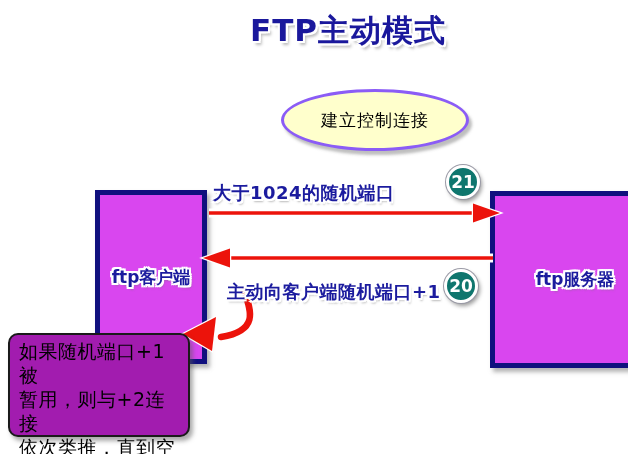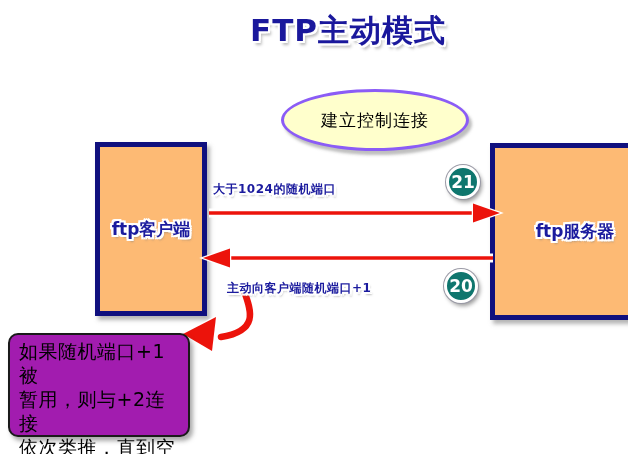--- a/index.html
+++ b/index.html
@@ -24,36 +24,36 @@
     position:absolute; width:182px; height:56px;
     background:#ffffcc; border:3px solid #8b5cf6; border-radius:50%;
     box-shadow:3px 4px 3px rgba(110,110,110,.45);
     display:flex; align-items:center; justify-content:center;
   }
   .ellipse span { font-size:17px; color:#000; letter-spacing:1px; }
   .ellipse-top { left:281px; top:89px; }
   .ellipse-bottom { left:280px; top:362px; }
   
   .host-box {
-    position:absolute; background:#fdba74; border:5px solid #10107e;
+    position:absolute; background:#d946ef; border:5px solid #10107e;
     box-shadow:3px 4px 4px rgba(110,110,110,.5);
-    display:flex; align-items:center; justify-content:center;
+    display:flex; align-items:center; justify-content:center;margin-top:48px;
   }
   .client-box { left:95px; top:142px; width:102px; height:164px; }
   .server-box { left:490px; top:143px; width:112px; height:167px;padding-left:24px; }
   .host-label {
     font-size:17px; font-weight:bold; color:#1b1b9e; white-space:nowrap;
     text-shadow:
       -2px -2px 0 #fff, 2px -2px 0 #fff, -2px 2px 0 #fff, 2px 2px 0 #fff,
       0 -2px 0 #fff, 0 2px 0 #fff, -2px 0 0 #fff, 2px 0 0 #fff,
       2px 3px 2px rgba(120,120,120,.5);
   }
   
   .arrow-label {
-    position:absolute; font-size:12px; font-weight:bold; color:#1b1b9e;
+    position:absolute; font-size:18px; font-weight:bold; color:#1b1b9e;
     white-space:nowrap; letter-spacing:.5px;
     text-shadow:
       -2px -2px 0 #fff, 2px -2px 0 #fff, -2px 2px 0 #fff, 2px 2px 0 #fff,
       0 -2px 0 #fff, 0 2px 0 #fff, -2px 0 0 #fff, 2px 0 0 #fff,
       2px 3px 2px rgba(120,120,120,.5);
   }
   .label-request { left:213px; top:181px; }
   .label-response { left:207px; top:280px;padding-left:20px; }
   
   .port-badge {

